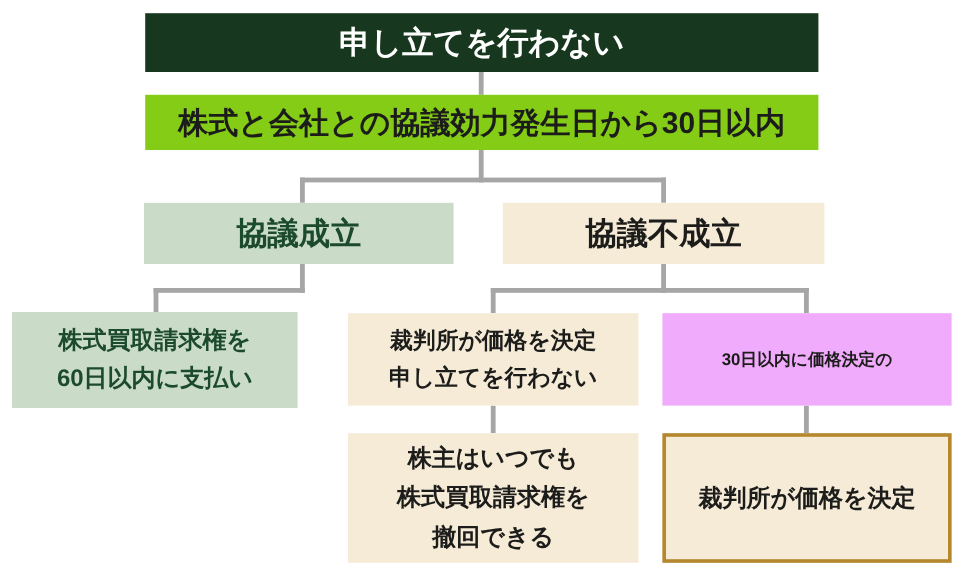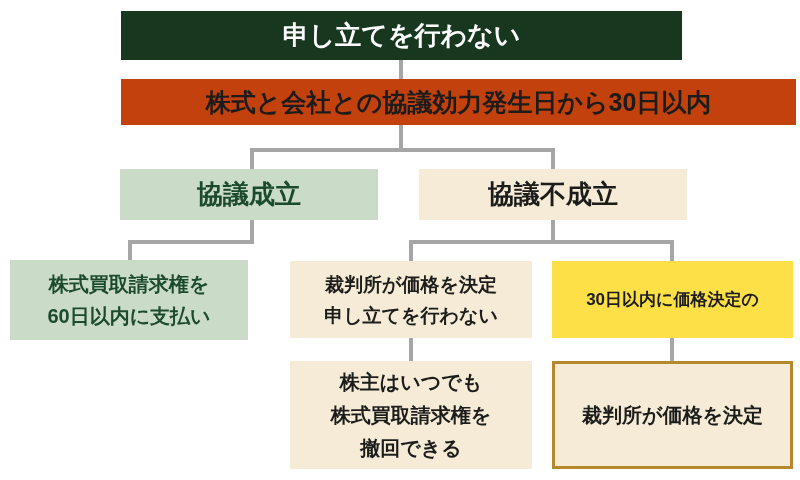--- a/index.html
+++ b/index.html
@@ -9,26 +9,26 @@
   }
   .box {
     position:absolute; display:flex; flex-direction:column;
     align-items:center; justify-content:center; text-align:center;
     box-sizing:border-box; white-space:nowrap;
   }
   .conn { position:absolute; background:#a6a6a6; }
 
   
   .b-title    { left:121px; top:11px;  width:561px; height:49px; background:#17381f; color:#ffffff; font-size:26px; font-weight:700; }
-  .b-deadline { left:121px; top:79px;  width:675px; height:46px; background:#c2410c; color:#1c1c1a; font-size:25px; font-weight:700; }
+  .b-deadline { left:121px; top:79px;  width:561px; height:46px; background:#84cc16; color:#1c1c1a; font-size:25px; font-weight:700; }
   .b-agree    { left:120px; top:169px; width:258px; height:51px; background:#cadcc8; color:#1c4a2d; font-size:26px; font-weight:700; }
   .b-disagree { left:419px; top:169px; width:268px; height:51px; background:#f5ebd7; color:#1c1c1a; font-size:26px; font-weight:700; }
   .b-payment  { left:10px;  top:260px; width:238px; height:80px; background:#cadcc8; color:#1c4a2d; font-size:20px; font-weight:600; line-height:32px; }
   .b-nopet    { left:290px; top:261px; width:242px; height:77px; background:#f5ebd7; color:#1c1c1a; font-size:19px; font-weight:600; line-height:31px; }
-  .b-pet      { left:552px; top:261px; width:241px; height:77px; background:#fde047; color:#1c1c1a; font-size:17px; font-weight:600; line-height:31px; }
+  .b-pet      { left:552px; top:261px; width:241px; height:77px; background:#f0abfc; color:#1c1c1a; font-size:14px; font-weight:600; line-height:31px; }
   .b-withdraw { left:290px; top:361px; width:242px; height:108px; background:#f5ebd7; color:#1c1c1a; font-size:20px; font-weight:600; line-height:33px; }
   .b-court    { left:552px; top:361px; width:241px; height:108px; background:#f5ebd7; border:3px solid #b5882e; color:#1c1c1a; font-size:20px; font-weight:600; }
 
   
   .c1  { left:399px; top:60px;  width:4px;   height:19px; }
   .c2  { left:399px; top:125px; width:4px;   height:27px; }
   .c3  { left:250px; top:148px; width:305px; height:4px;  }
   .c4  { left:250px; top:148px; width:4px;   height:21px; }
   .c5  { left:551px; top:148px; width:4px;   height:21px; }
   .c6  { left:250px; top:220px; width:4px;   height:24px; }

